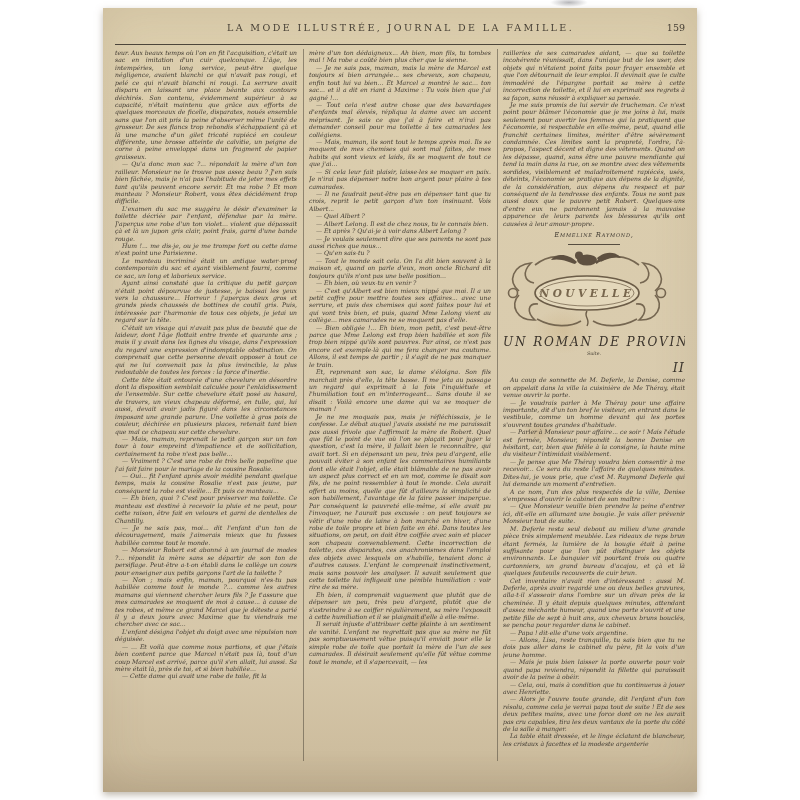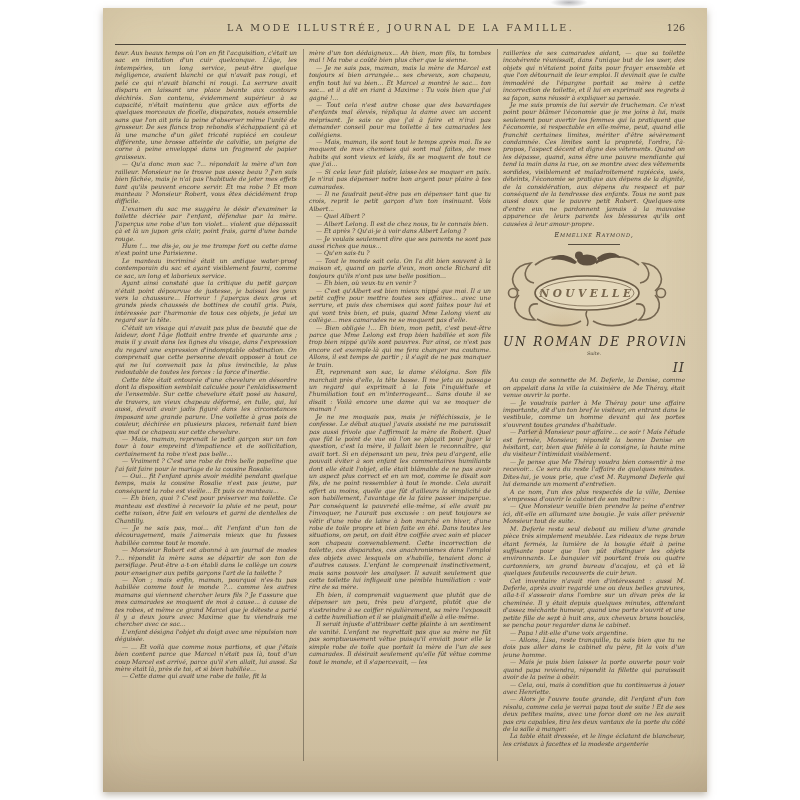--- a/index.html
+++ b/index.html
@@ -3,21 +3,21 @@
 <meta charset="utf-8">
 <style>
   html,body{margin:0;padding:0;}
   body{width:800px;height:800px;background:#ffffff;position:relative;
        font-family:"DejaVu Serif",serif;overflow:hidden;}
   #stage{position:absolute;inset:0;}
   .smudge{position:absolute;left:550px;top:-2px;width:38px;height:9px;
     background:radial-gradient(ellipse at center,rgba(125,125,130,.55),rgba(125,125,130,0) 70%);}
   .paper{position:absolute;left:103px;top:8px;width:594px;height:784px;
     background:linear-gradient(180deg,#dccead 0%,#d9cbae 55%,#d6c7a9 84%,#cdbd9e 95%,#bfae90 100%);
-    box-shadow:0 3px 7px rgba(130,118,95,.5), inset 0 0 46px rgba(120,100,70,.14);padding-left:10px;}
+    box-shadow:0 3px 7px rgba(130,118,95,.5), inset 0 0 46px rgba(120,100,70,.14);}
   .stain{position:absolute;pointer-events:none;}
   .stain.s1{left:430px;top:300px;width:60px;height:46px;
     background:radial-gradient(ellipse,rgba(186,150,92,.22),rgba(186,150,92,0) 70%);}
   .stain.s2{left:296px;top:600px;width:40px;height:30px;
     background:radial-gradient(ellipse,rgba(150,110,60,.25),rgba(150,110,60,0) 70%);}
   .stain.s3{left:418px;top:412px;width:34px;height:24px;
     background:radial-gradient(ellipse,rgba(170,135,80,.28),rgba(170,135,80,0) 70%);}
   .inner{position:absolute;left:12px;top:14px;width:571px;}
   .head{position:relative;height:20px;}
   .masthead{position:absolute;left:0;right:0;text-align:center;font-size:9.5px;
@@ -46,21 +46,21 @@
   <div class="smudge"></div>
 
   <div class="paper">
     <div class="stain s1"></div>
     <div class="stain s2"></div>
     <div class="stain s3"></div>
 
     <div class="inner">
       <div class="head">
         <div class="masthead">LA MODE ILLUSTRÉE, JOURNAL DE LA FAMILLE.</div>
-        <div class="pagenum">126</div>
+        <div class="pagenum">159</div>
       </div>
       <div class="headrule"></div>
 
       <div class="cols">
 
         <div class="col cont">
             <p class="para">teur. Aux beaux temps où l'on en fit l'acquisition, c'était un sac en imitation d'un cuir quelconque. L'âge, les intempéries, un long service, peut-être quelque négligence, avaient blanchi ce qui n'avait pas rougi, et pelé ce qui n'avait blanchi ni rougi. La serrure avait disparu en laissant une place béante aux contours déchirés. Son contenu, évidemment supérieur à sa capacité, n'était maintenu que grâce aux efforts de quelques morceaux de ficelle, disparates, noués ensemble sans que l'on ait pris la peine d'observer même l'unité de grosseur. De ses flancs trop rebondis s'échappaient çà et là une manche d'un gilet tricoté rapiécé en couleur différente, une brosse atteinte de calvitie, un peigne de corne à peine enveloppé dans un fragment de papier graisseux.</p>
             <p class="para">— Qu'a donc mon sac ?... répondait la mère d'un ton railleur. Monsieur ne le trouve pas assez beau ? J'en suis bien fâchée, mais je n'ai pas l'habitude de jeter mes effets tant qu'ils peuvent encore servir. Et ma robe ? Et mon manteau ? Monsieur Robert, vous êtes décidément trop difficile.</p>
             <p class="para">L'examen du sac me suggéra le désir d'examiner la toilette décriée par l'enfant, défendue par la mère. J'aperçus une robe d'un ton violet... violent que dépassait çà et là un jupon gris clair, point frais, garni d'une bande rouge.</p>
             <p class="para">Hum !... me dis-je, ou je me trompe fort ou cette dame n'est point une Parisienne.</p>

